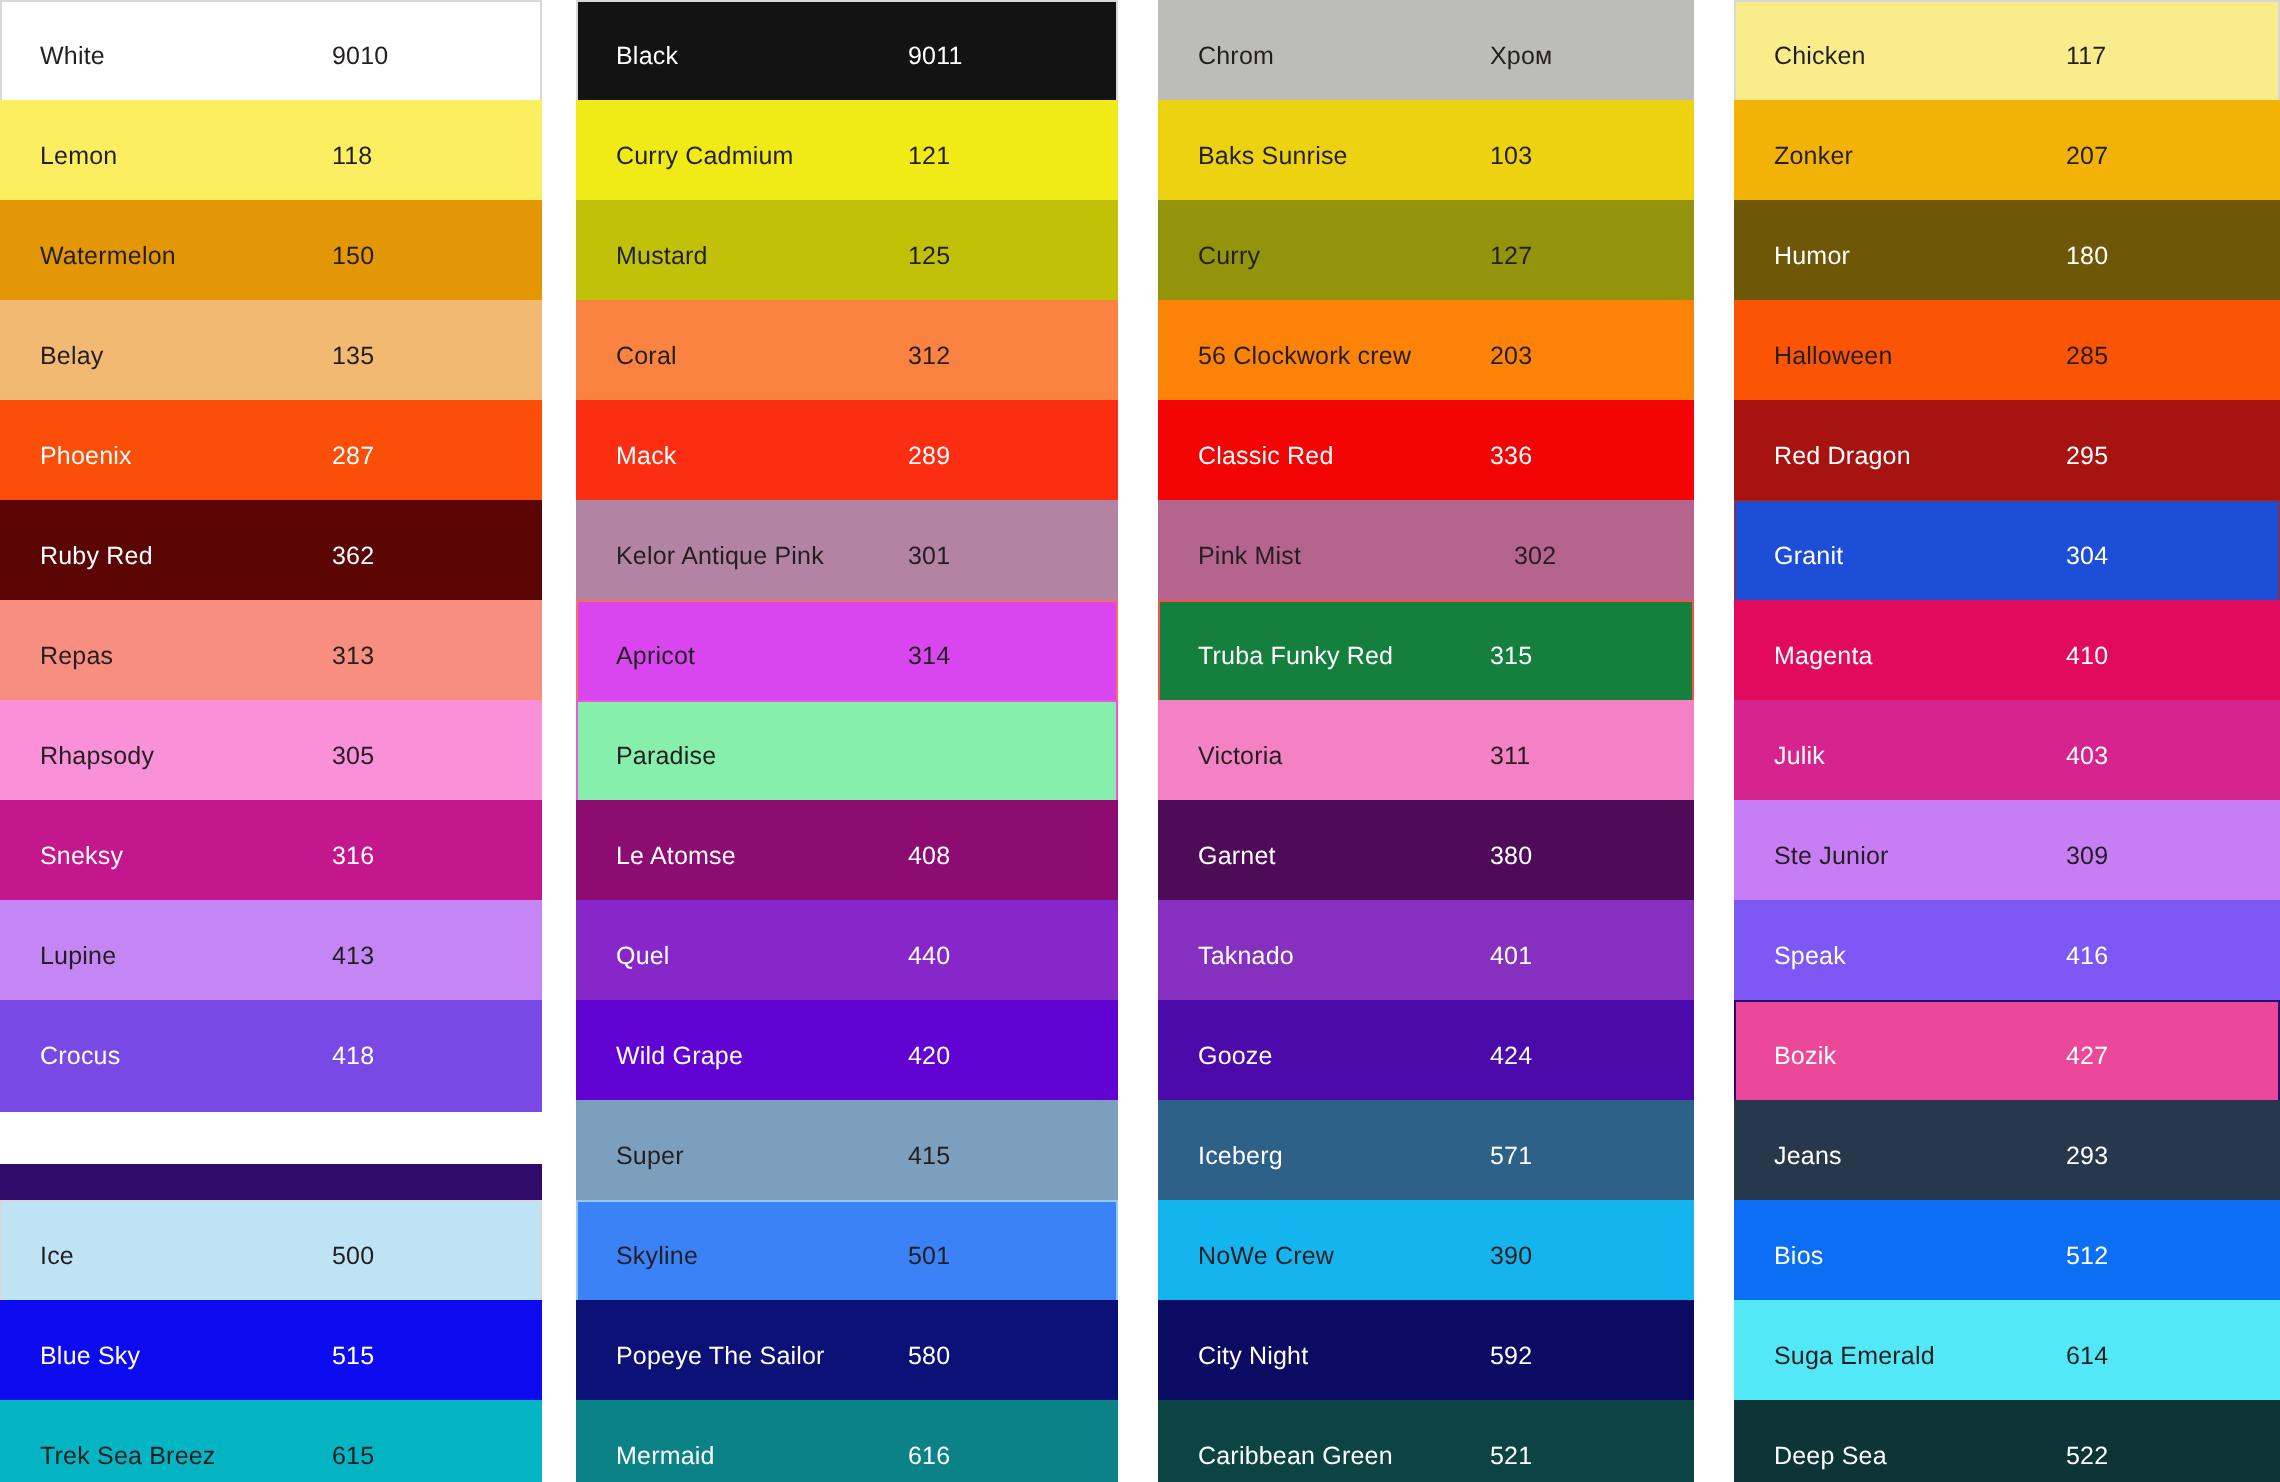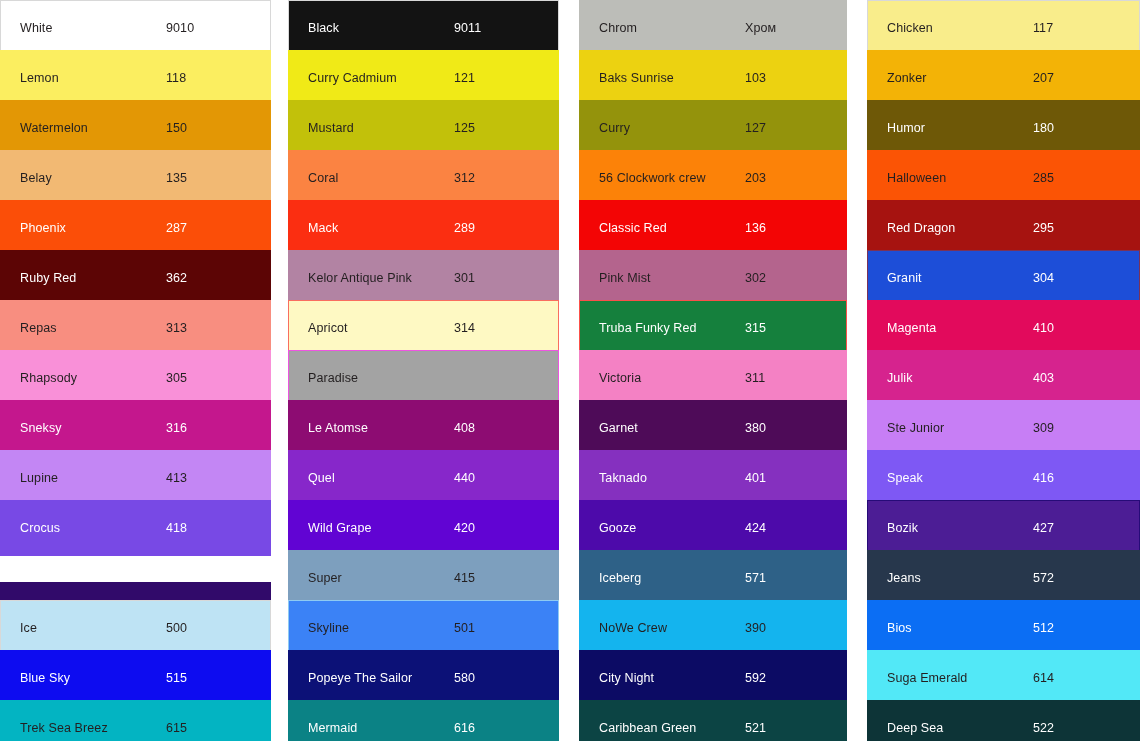--- a/index.html
+++ b/index.html
@@ -145,71 +145,71 @@
       <span class="sw-code" style="color: rgb(255, 255, 255);">287</span>
     </div>
     <div class="col-gap"></div>
     <div class="swatch" style="background: rgb(251, 46, 17); border: 1px solid rgb(251, 46, 17);">
       <span class="sw-name" style="color: rgb(255, 255, 255);">Mack</span>
       <span class="sw-code" style="color: rgb(255, 255, 255);">289</span>
     </div>
     <div class="col-gap"></div>
     <div class="swatch" style="background: rgb(243, 5, 5); border: 1px solid rgb(243, 5, 5);">
       <span class="sw-name" style="color: rgb(255, 255, 255);">Classic Red</span>
-      <span class="sw-code" style="color: rgb(255, 255, 255);">136</span>
+      <span class="sw-code" style="color: rgb(255, 255, 255);">336</span>
     </div>
     <div class="col-gap"></div>
     <div class="swatch" style="background: rgb(166, 19, 16); border: 1px solid rgb(166, 19, 16);">
       <span class="sw-name" style="color: rgb(255, 255, 255);">Red Dragon</span>
       <span class="sw-code" style="color: rgb(255, 255, 255);">295</span>
     </div>
     <div class="swatch" style="background: rgb(92, 5, 5); border: 1px solid rgb(92, 5, 5);">
       <span class="sw-name" style="color: rgb(255, 255, 255);">Ruby Red</span>
       <span class="sw-code" style="color: rgb(255, 255, 255);">362</span>
     </div>
     <div class="col-gap"></div>
     <div class="swatch" style="background: rgb(178, 131, 163); border: 1px solid rgb(178, 131, 163);">
       <span class="sw-name" style="color: rgb(35, 31, 32);">Kelor Antique Pink</span>
       <span class="sw-code" style="color: rgb(35, 31, 32);">301</span>
     </div>
     <div class="col-gap"></div>
     <div class="swatch" style="background: rgb(180, 100, 141); border: 1px solid rgb(180, 100, 141);">
       <span class="sw-name" style="color: rgb(35, 31, 32);">Pink Mist</span>
-      <span class="sw-code" style="color: rgb(35, 31, 32);">302</span>
+      <span class="sw-code" style="color: rgb(35, 31, 32); margin-left: 12px;">302</span>
     </div>
     <div class="col-gap"></div>
     <div class="swatch" style="background: #1d4ed8; border: 1px solid rgb(122, 50, 89);">
       <span class="sw-name" style="color: rgb(255, 255, 255);">Granit</span>
       <span class="sw-code" style="color: rgb(255, 255, 255);">304</span>
     </div>
     <div class="swatch" style="background: rgb(248, 142, 128); border: 1px solid rgb(248, 142, 128);">
       <span class="sw-name" style="color: rgb(35, 31, 32);">Repas</span>
       <span class="sw-code" style="color: rgb(35, 31, 32);">313</span>
     </div>
     <div class="col-gap"></div>
-    <div class="swatch" style="background: #fef9c3; border: 1px solid rgb(249, 110, 95);">
+    <div class="swatch" style="background: #d946ef; border: 1px solid rgb(249, 110, 95);">
       <span class="sw-name" style="color: rgb(35, 31, 32);">Apricot</span>
       <span class="sw-code" style="color: rgb(35, 31, 32);">314</span>
     </div>
     <div class="col-gap"></div>
     <div class="swatch" style="background: #15803d; border: 1px solid rgb(251, 80, 73); text-decoration: underline;">
       <span class="sw-name" style="color: rgb(255, 255, 255);">Truba Funky Red</span>
       <span class="sw-code" style="color: rgb(255, 255, 255);">315</span>
     </div>
     <div class="col-gap"></div>
     <div class="swatch" style="background: rgb(226, 10, 92); border: 1px solid rgb(226, 10, 92);">
       <span class="sw-name" style="color: rgb(255, 255, 255);">Magenta</span>
       <span class="sw-code" style="color: rgb(255, 255, 255);">410</span>
     </div>
     <div class="swatch" style="background: rgb(249, 144, 216); border: 1px solid rgb(249, 144, 216);">
       <span class="sw-name" style="color: rgb(35, 31, 32);">Rhapsody</span>
       <span class="sw-code" style="color: rgb(35, 31, 32);">305</span>
     </div>
     <div class="col-gap"></div>
-    <div class="swatch" style="background: #a3a3a3; border: 1px solid rgb(237, 85, 225);">
+    <div class="swatch" style="background: #86efac; border: 1px solid rgb(237, 85, 225);">
       <span class="sw-name" style="color: rgb(35, 31, 32);">Paradise</span>
       <span class="sw-code" style="color: rgb(35, 31, 32);"></span>
     </div>
     <div class="col-gap"></div>
     <div class="swatch" style="background: rgb(244, 129, 196); border: 1px solid rgb(244, 129, 196);">
       <span class="sw-name" style="color: rgb(35, 31, 32);">Victoria</span>
       <span class="sw-code" style="color: rgb(35, 31, 32);">311</span>
     </div>
     <div class="col-gap"></div>
     <div class="swatch" style="background: rgb(214, 35, 142); border: 1px solid rgb(214, 35, 142);">
@@ -262,42 +262,42 @@
     <div class="swatch" style="background: rgb(97, 4, 211); border: 1px solid rgb(97, 4, 211);">
       <span class="sw-name" style="color: rgb(255, 255, 255);">Wild Grape</span>
       <span class="sw-code" style="color: rgb(255, 255, 255);">420</span>
     </div>
     <div class="col-gap"></div>
     <div class="swatch" style="background: rgb(77, 10, 170); border: 1px solid rgb(77, 10, 170);">
       <span class="sw-name" style="color: rgb(255, 255, 255);">Gooze</span>
       <span class="sw-code" style="color: rgb(255, 255, 255);">424</span>
     </div>
     <div class="col-gap"></div>
-    <div class="swatch" style="background: #4c1d95; border: 1px solid rgb(38, 11, 120);">
+    <div class="swatch" style="background: #ec4899; border: 1px solid rgb(38, 11, 120);">
       <span class="sw-name" style="color: rgb(255, 255, 255);">Bozik</span>
       <span class="sw-code" style="color: rgb(255, 255, 255);">427</span>
     </div>
     <div class="swatch" style="background: rgb(49, 10, 106); border: 1px solid rgb(49, 10, 106); margin-top: 32px;">
       <span class="sw-name" style="color: rgb(255, 255, 255);">Dark Violet</span>
       <span class="sw-code" style="color: rgb(255, 255, 255);">430</span>
     </div>
     <div class="col-gap"></div>
     <div class="swatch" style="background: rgb(125, 159, 190); border: 1px solid rgb(125, 159, 190);">
       <span class="sw-name" style="color: rgb(35, 31, 32);">Super</span>
       <span class="sw-code" style="color: rgb(35, 31, 32);">415</span>
     </div>
     <div class="col-gap"></div>
     <div class="swatch" style="background: rgb(46, 97, 135); border: 1px solid rgb(46, 97, 135);">
       <span class="sw-name" style="color: rgb(255, 255, 255);">Iceberg</span>
       <span class="sw-code" style="color: rgb(255, 255, 255);">571</span>
     </div>
     <div class="col-gap"></div>
     <div class="swatch" style="background: rgb(39, 55, 76); border: 1px solid rgb(39, 55, 76);">
       <span class="sw-name" style="color: rgb(255, 255, 255);">Jeans</span>
-      <span class="sw-code" style="color: rgb(255, 255, 255);">572</span>
+      <span class="sw-code" style="color: rgb(255, 255, 255);">293</span>
     </div>
     <div class="swatch light-border" style="background: rgb(190, 227, 244);">
       <span class="sw-name" style="color: rgb(35, 31, 32);">Ice</span>
       <span class="sw-code" style="color: rgb(35, 31, 32);">500</span>
     </div>
     <div class="col-gap"></div>
     <div class="swatch" style="background: #3b82f6; border: 1px solid rgb(143, 203, 242);">
       <span class="sw-name" style="color: rgb(35, 31, 32);">Skyline</span>
       <span class="sw-code" style="color: rgb(35, 31, 32);">501</span>
     </div>

